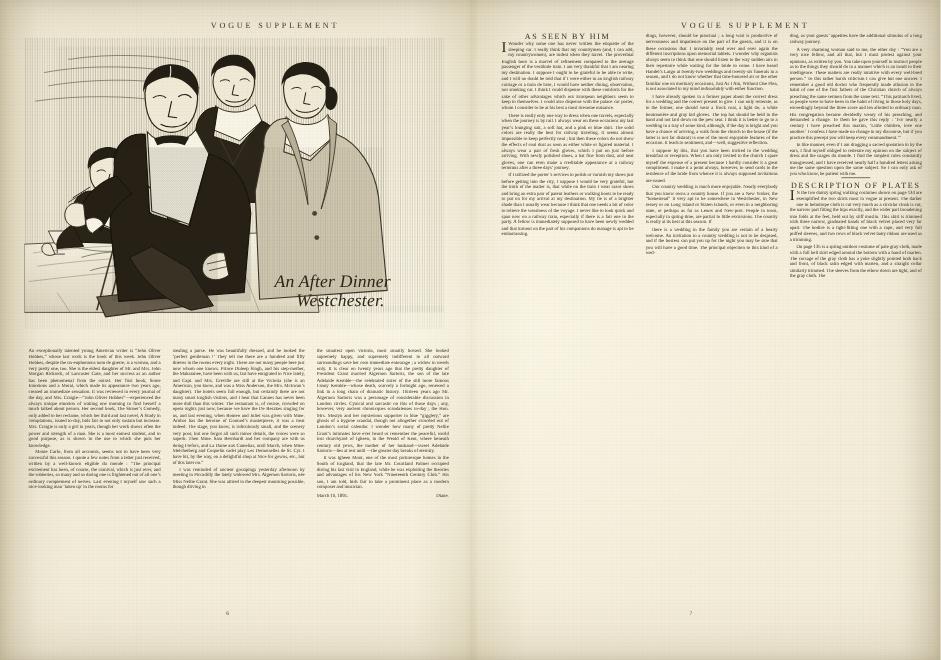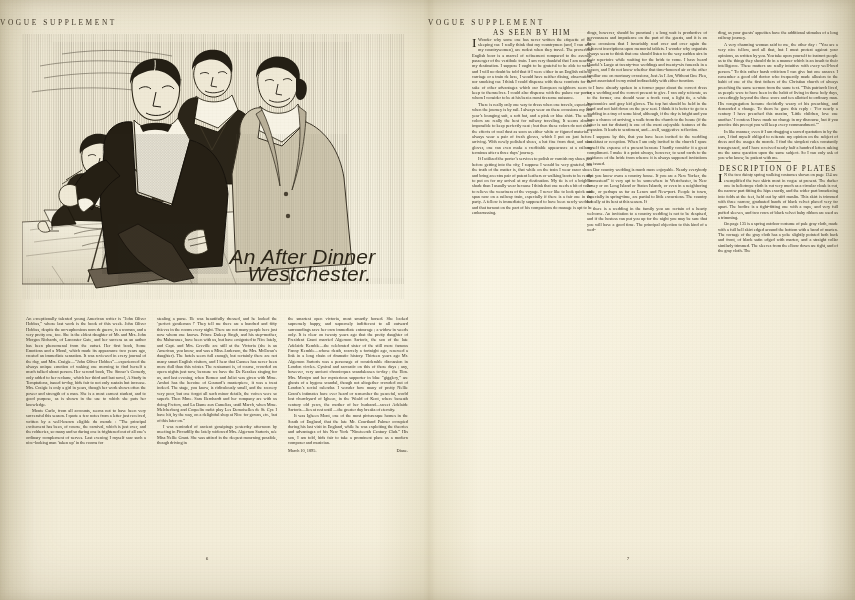--- a/index.html
+++ b/index.html
@@ -26,41 +26,42 @@
     position:absolute;inset:0;pointer-events:none;
     box-shadow:inset 0 0 55px rgba(120,104,70,.30), inset 0 0 12px rgba(120,104,70,.22);
   }
 
   
   .leaf{position:absolute;top:0;height:600px;}
   .leaf-left{left:0;width:428px;}
   .leaf-right{left:428px;width:427px;}
 
   .running-head{
-    position:absolute;width:100%;text-align:left;
+    position:absolute;width:100%;text-align:center;
     font-size:7.4px;letter-spacing:2.6px;color:#3b3326;
     font-family:"Liberation Serif", serif;
     text-transform:uppercase;
+    padding-left:36px;
   }
   .leaf-left .running-head{top:18px;}
   .leaf-right .running-head{top:18px;}
 
   
   .illo{
     position:absolute;left:22px;top:34px;width:382px;height:265px;
     overflow:hidden;
   }
   .illo svg{display:block;}
 
   .caption-script{
     position:absolute;left:205px;top:248px;width:195px;
     color:#2c2619;
-    font-family:Liberation Sans, sans-serif;
+    font-family:Liberation Serif, serif;
     font-style:italic;
-    font-size:21px;line-height:17px;
+    font-size:16px;line-height:17px;
     letter-spacing:.2px;
     text-align:center;
   }
   .caption-script .l2{display:block;padding-left:14px;}
   .col{
     position:absolute;top:0;
     text-align:justify;
     color:#332c20;
     font-size:4.35px;
     line-height:5.35px;
@@ -313,21 +314,21 @@
       </span>
     </div>
 
     <div class="folio" style="left:192px;top:556px;">6</div>
   </div>
 
   <div class="leaf leaf-right">
 
     <div class="running-head">Vogue Supplement</div>
 
-    <div class="col" style="left:28px;top:30px;width:120px;margin-left:16px;">
+    <div class="col" style="left:28px;top:30px;width:120px;">
       <p class="sec-head">As Seen by Him</p>
       <p class="first dropcap-para"><span class="dropcap">I</span><span>Wonder why some one has never written the etiquette of the sleeping car. I really think that my countrymen (and, I can add, my countrywomen), are rudest when they travel. The proverbial English boor is a marvel of refinement compared to the average passenger of the vestibule train. I am very thankful that I am nearing my destination. I suppose I ought to be grateful to be able to write, and I will no doubt be told that if I were either in an English railway carriage or a train de luxe, I would have neither dining, observation, nor smoking car. I think I could dispense with these comforts for the sake of other advantages which our European neighbors seem to keep to themselves. I could also dispense with the palace car porter, whom I consider to be at his best a most tiresome nuisance.</span></p>
       <p>There is really only one way to dress when one travels, especially when the journey is by rail. I always wear on these occasions my last year’s lounging suit, a soft hat, and a pink or blue shirt. The solid colors are really the best for railway traveling. It seems almost impossible to keep perfectly neat ; but then these colors do not show the effects of coal dust as soon as either white or figured material. I always wear a pair of fresh gloves, which I put on just before arriving. With newly polished shoes, a hat fine from dust, and neat gloves, one can even make a creditable appearance at a railway terminus after a three days’ journey.</p>
       <p>If I utilized the porter’s services to polish or varnish my shoes just before getting into the city, I suppose I would be very grateful, but the truth of the matter is, that while on the train I wear razor shoes and bring an extra pair of patent leathers or walking boots to be ready to put on for my arrival at my destination. My tie is of a brighter shade than I usually wear because I think that one needs a bit of color to relieve the weariness of the voyage. I never like to look quick and span now on a railway train, especially if there is a fair one in the party. A fellow is immediately supposed to have been newly wedded and that turnout on the part of his companions do manage is apt to be embarrassing.</p>
       <p></p>
     </div>
 
     <div class="col" style="left:159px;top:30px;width:120px;">
       <p class="first">dings, however, should be punctual ; a long wait is productive of nervousness and impatience on the part of the guests, and it is on these occasions that I invariably read over and over again the different inscriptions upon memorial tablets. I wonder why organists always seem to think that one should listen to the way sudden airs in their repertoire while waiting for the bride to come. I have heard Handel’s Largo at twenty-two weddings and twenty-six funerals in a season, and I do not know whether that time-honored air or the other familiar one on mortuary occasions, Just As I Am, Without One Plea, is not associated in my mind indissolubly with either function.</p>
       <p>I have already spoken in a former paper about the correct dress for a wedding and the correct present to give. I can only reiterate, as to the former, one should wear a frock coat, a light tie, a white boutonnière and gray kid gloves. The top hat should be held in the hand and not laid down on the pew seat. I think it is better to go to a wedding in a tray of some kind, although, if the day is bright and you have a chance of arriving, a walk from the church to the house (if the latter is not far distant) is one of the most enjoyable features of the occasion. It leads to sentiment, and—well, suggestive reflection.</p>

